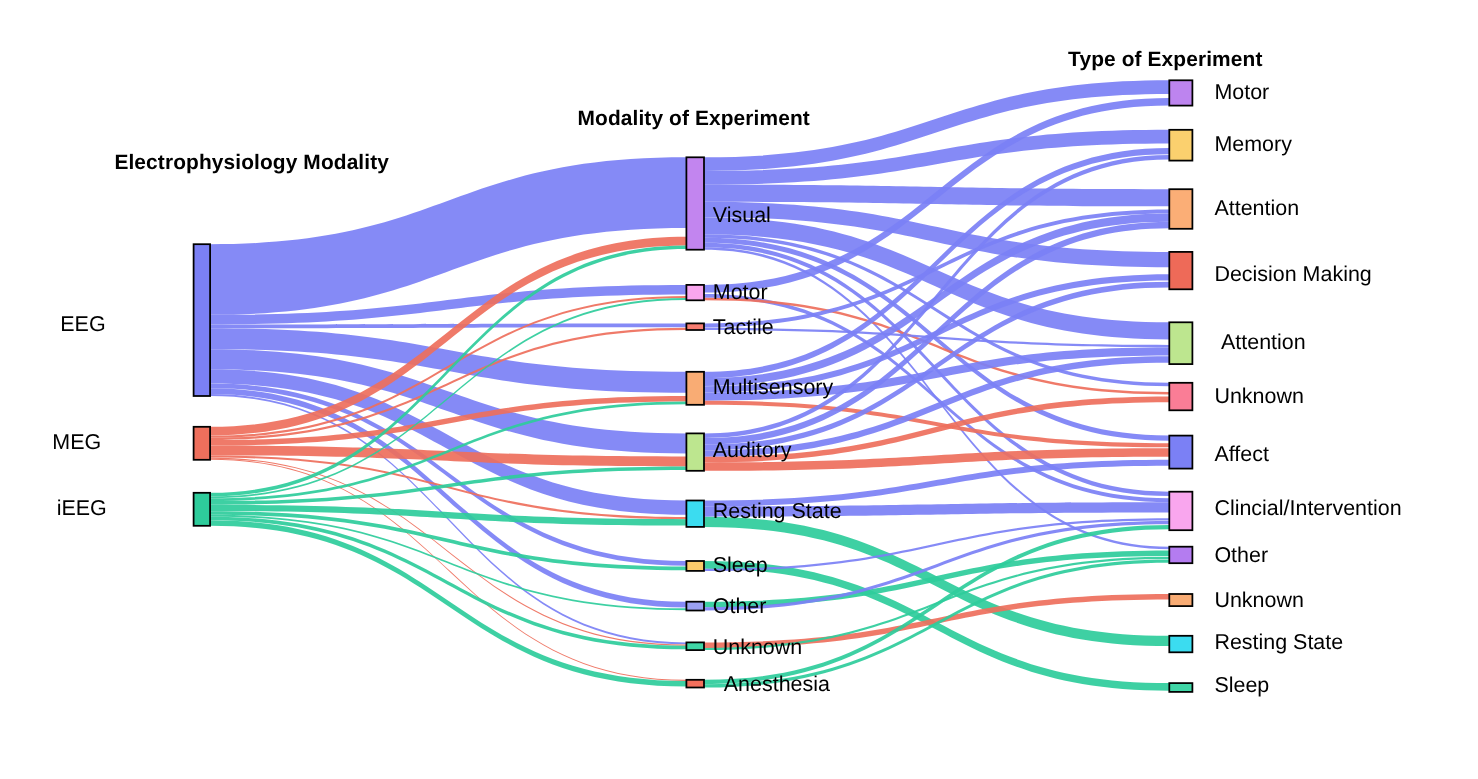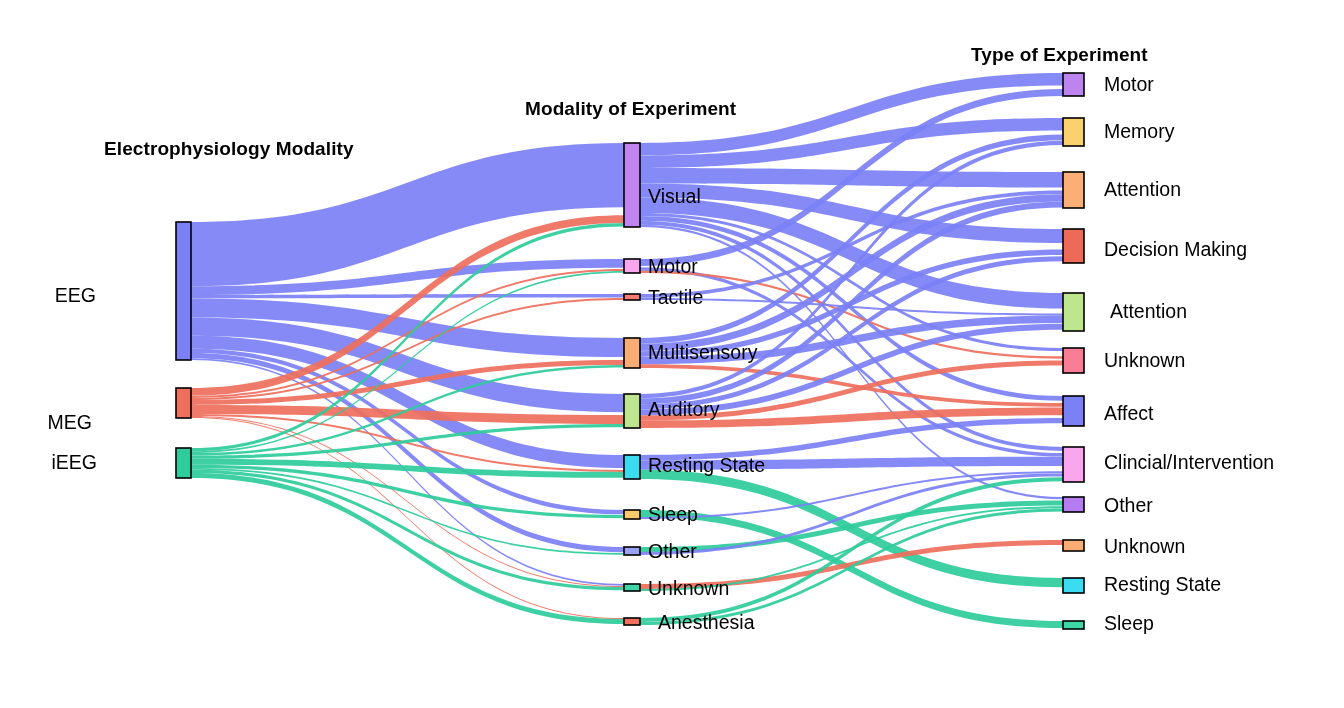--- a/index.html
+++ b/index.html
@@ -110,21 +110,21 @@
         <rect x="1063" y="621" width="21" height="8" fill="#3fd6a6" stroke="#000000" stroke-width="1.6"></rect>
       </g>
   </svg>
 
   <div class="col-title" style="left:104px;top:138px;">Electrophysiology Modality</div>
   <div class="col-title" style="left:525px;top:98px;text-align:right;">Modality of Experiment</div>
   <div class="col-title" style="left:971px;top:27px;margin-top:17px;">Type of Experiment</div>
 
   <div id="labels-layer">
       <div class="node-label right-of" style="left: auto; top: 296px; right: 1248px;">EEG</div>
-      <div class="node-label right-of" style="left: auto; top: 403px; right: 1252px; margin-top: 20px;">MEG</div>
+      <div class="node-label right-of" style="left: auto; top: 403px; right: 1252px;">MEG</div>
       <div class="node-label right-of" style="left: auto; top: 463px; right: 1247px;">iEEG</div>
       <div class="node-label right-of" style="left: 648px; top: 170px; margin-top: 27px;">Visual</div>
       <div class="node-label right-of" style="left: 648px; top: 267px;">Motor</div>
       <div class="node-label right-of" style="left: 648px; top: 298px;">Tactile</div>
       <div class="node-label right-of" style="left: 648px; top: 353px;">Multisensory</div>
       <div class="node-label right-of" style="left: 648px; top: 410px;">Auditory</div>
       <div class="node-label right-of" style="left: 648px; top: 466px;">Resting State</div>
       <div class="node-label right-of" style="left: 648px; top: 515px;">Sleep</div>
       <div class="node-label right-of" style="left: 648px; top: 552px;">Other</div>
       <div class="node-label right-of" style="left: 648px; top: 589px;">Unknown</div>

